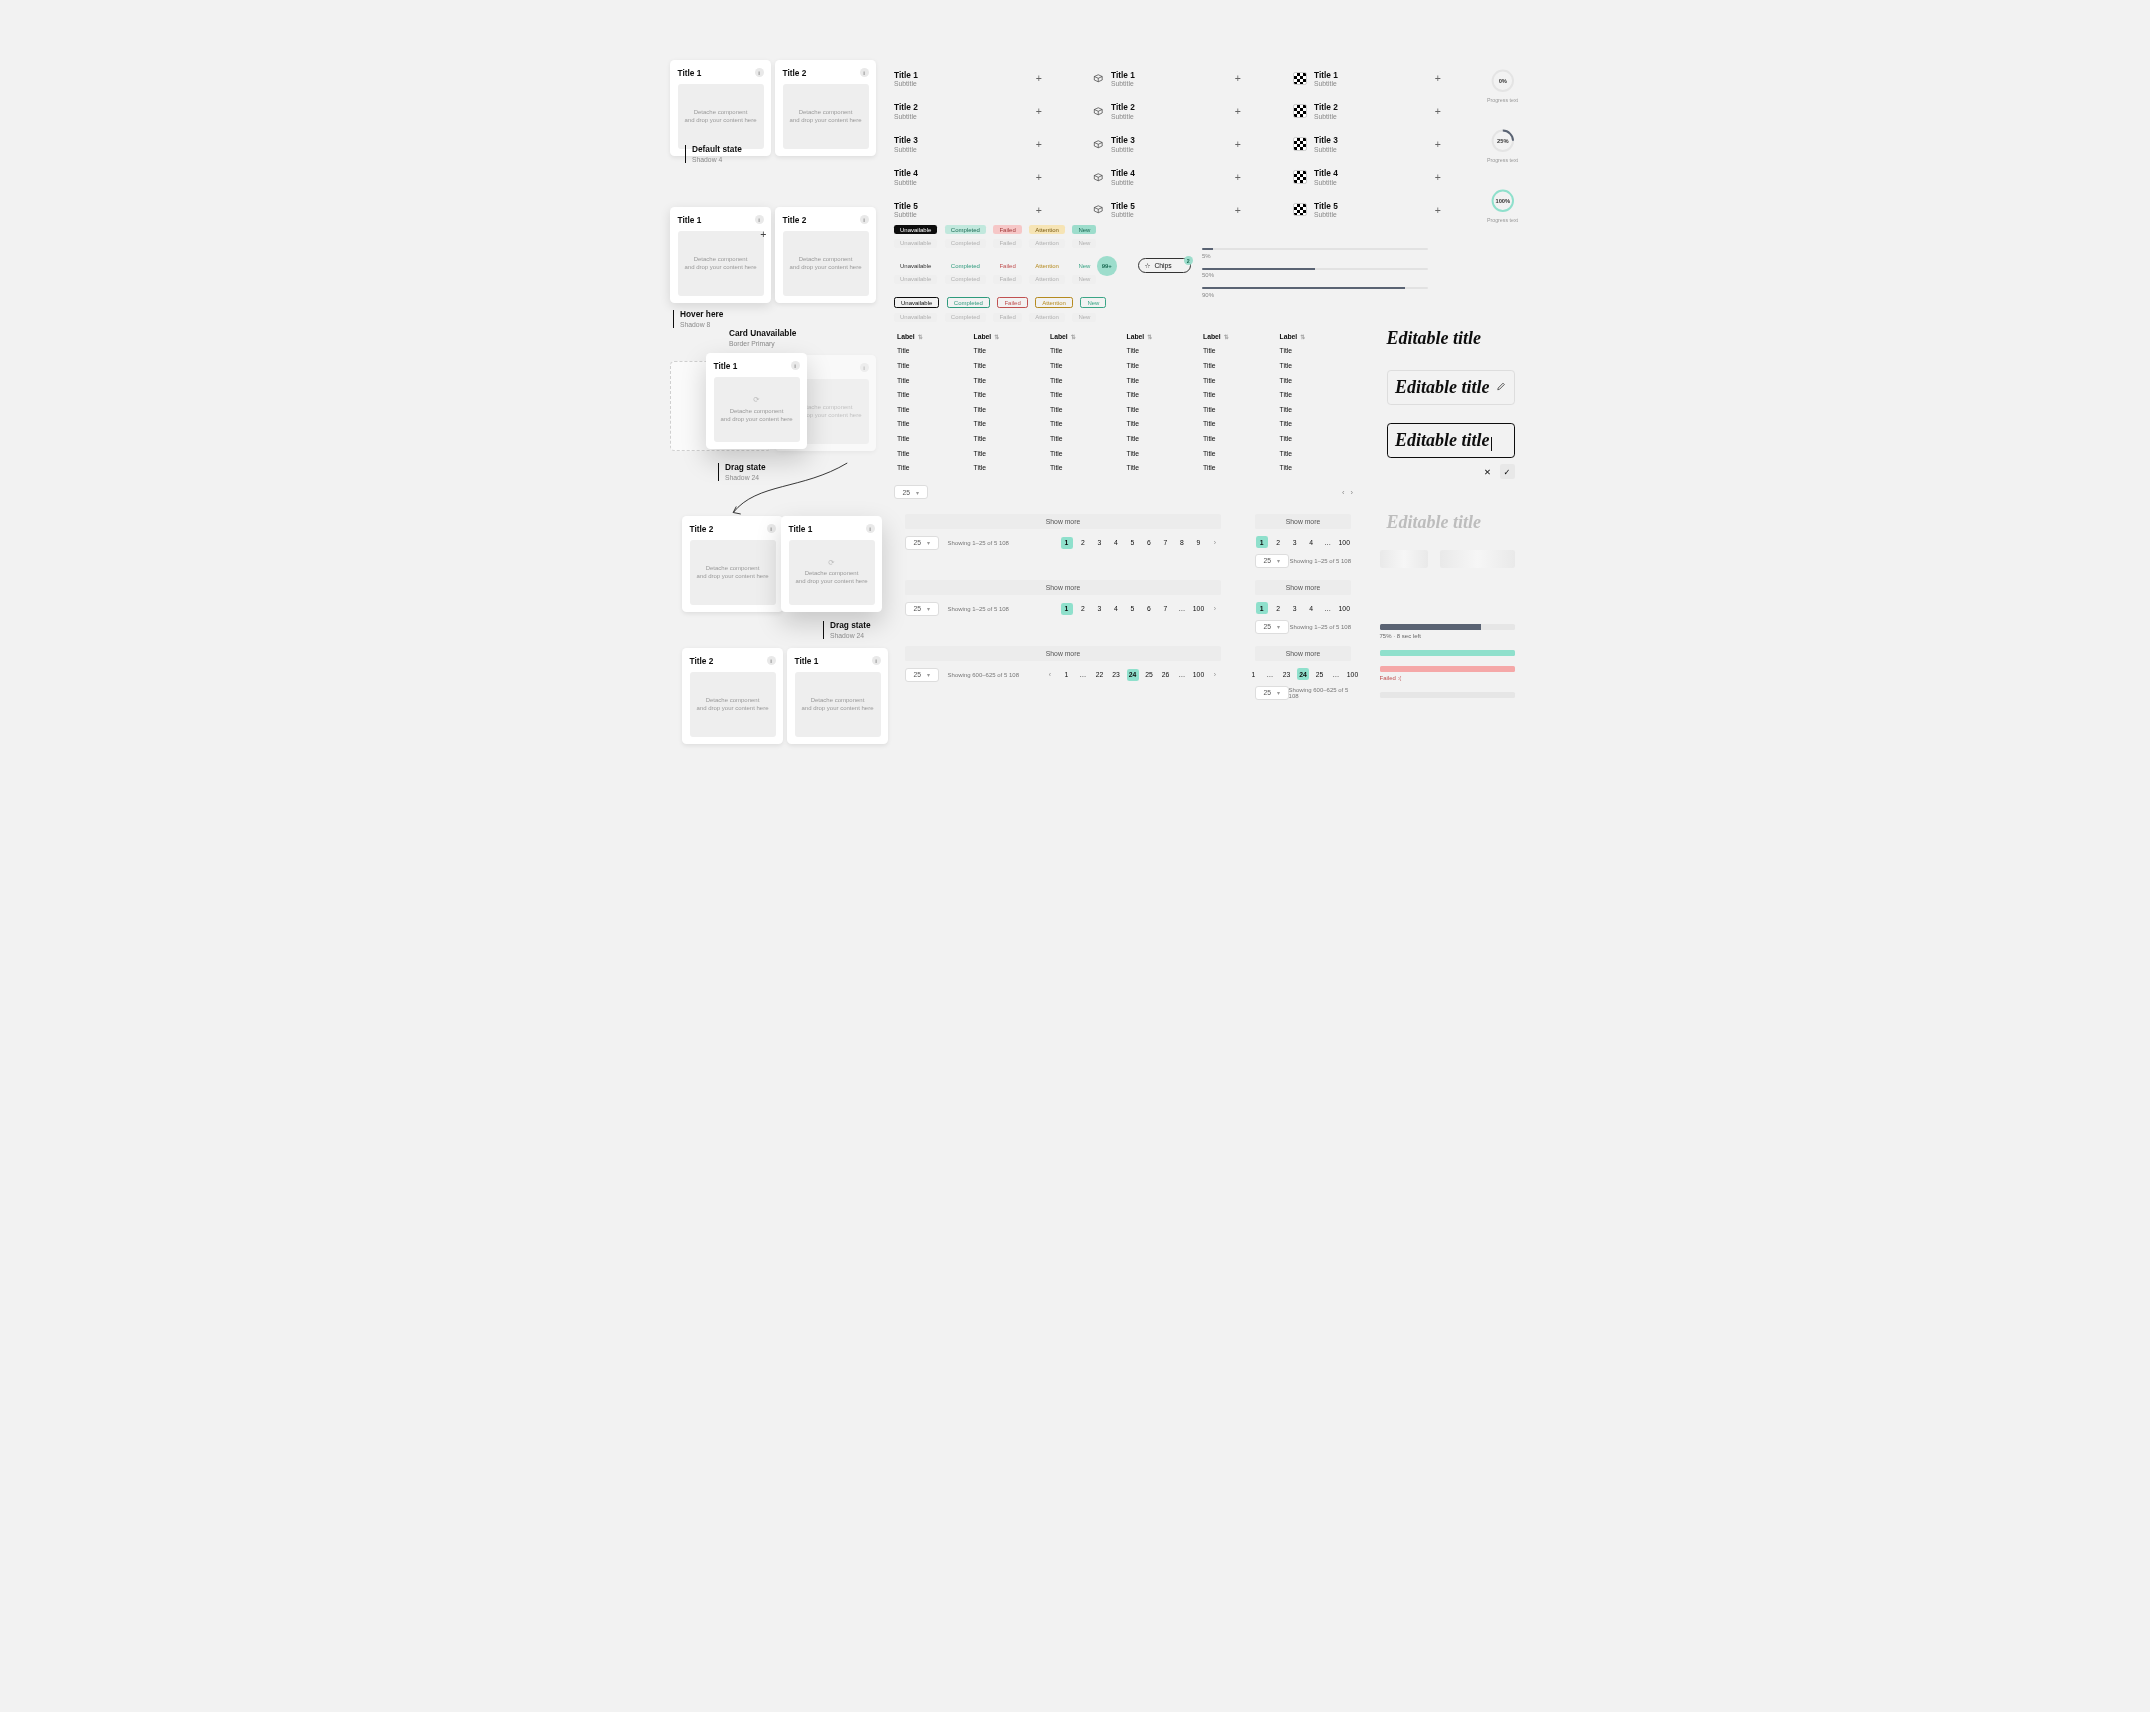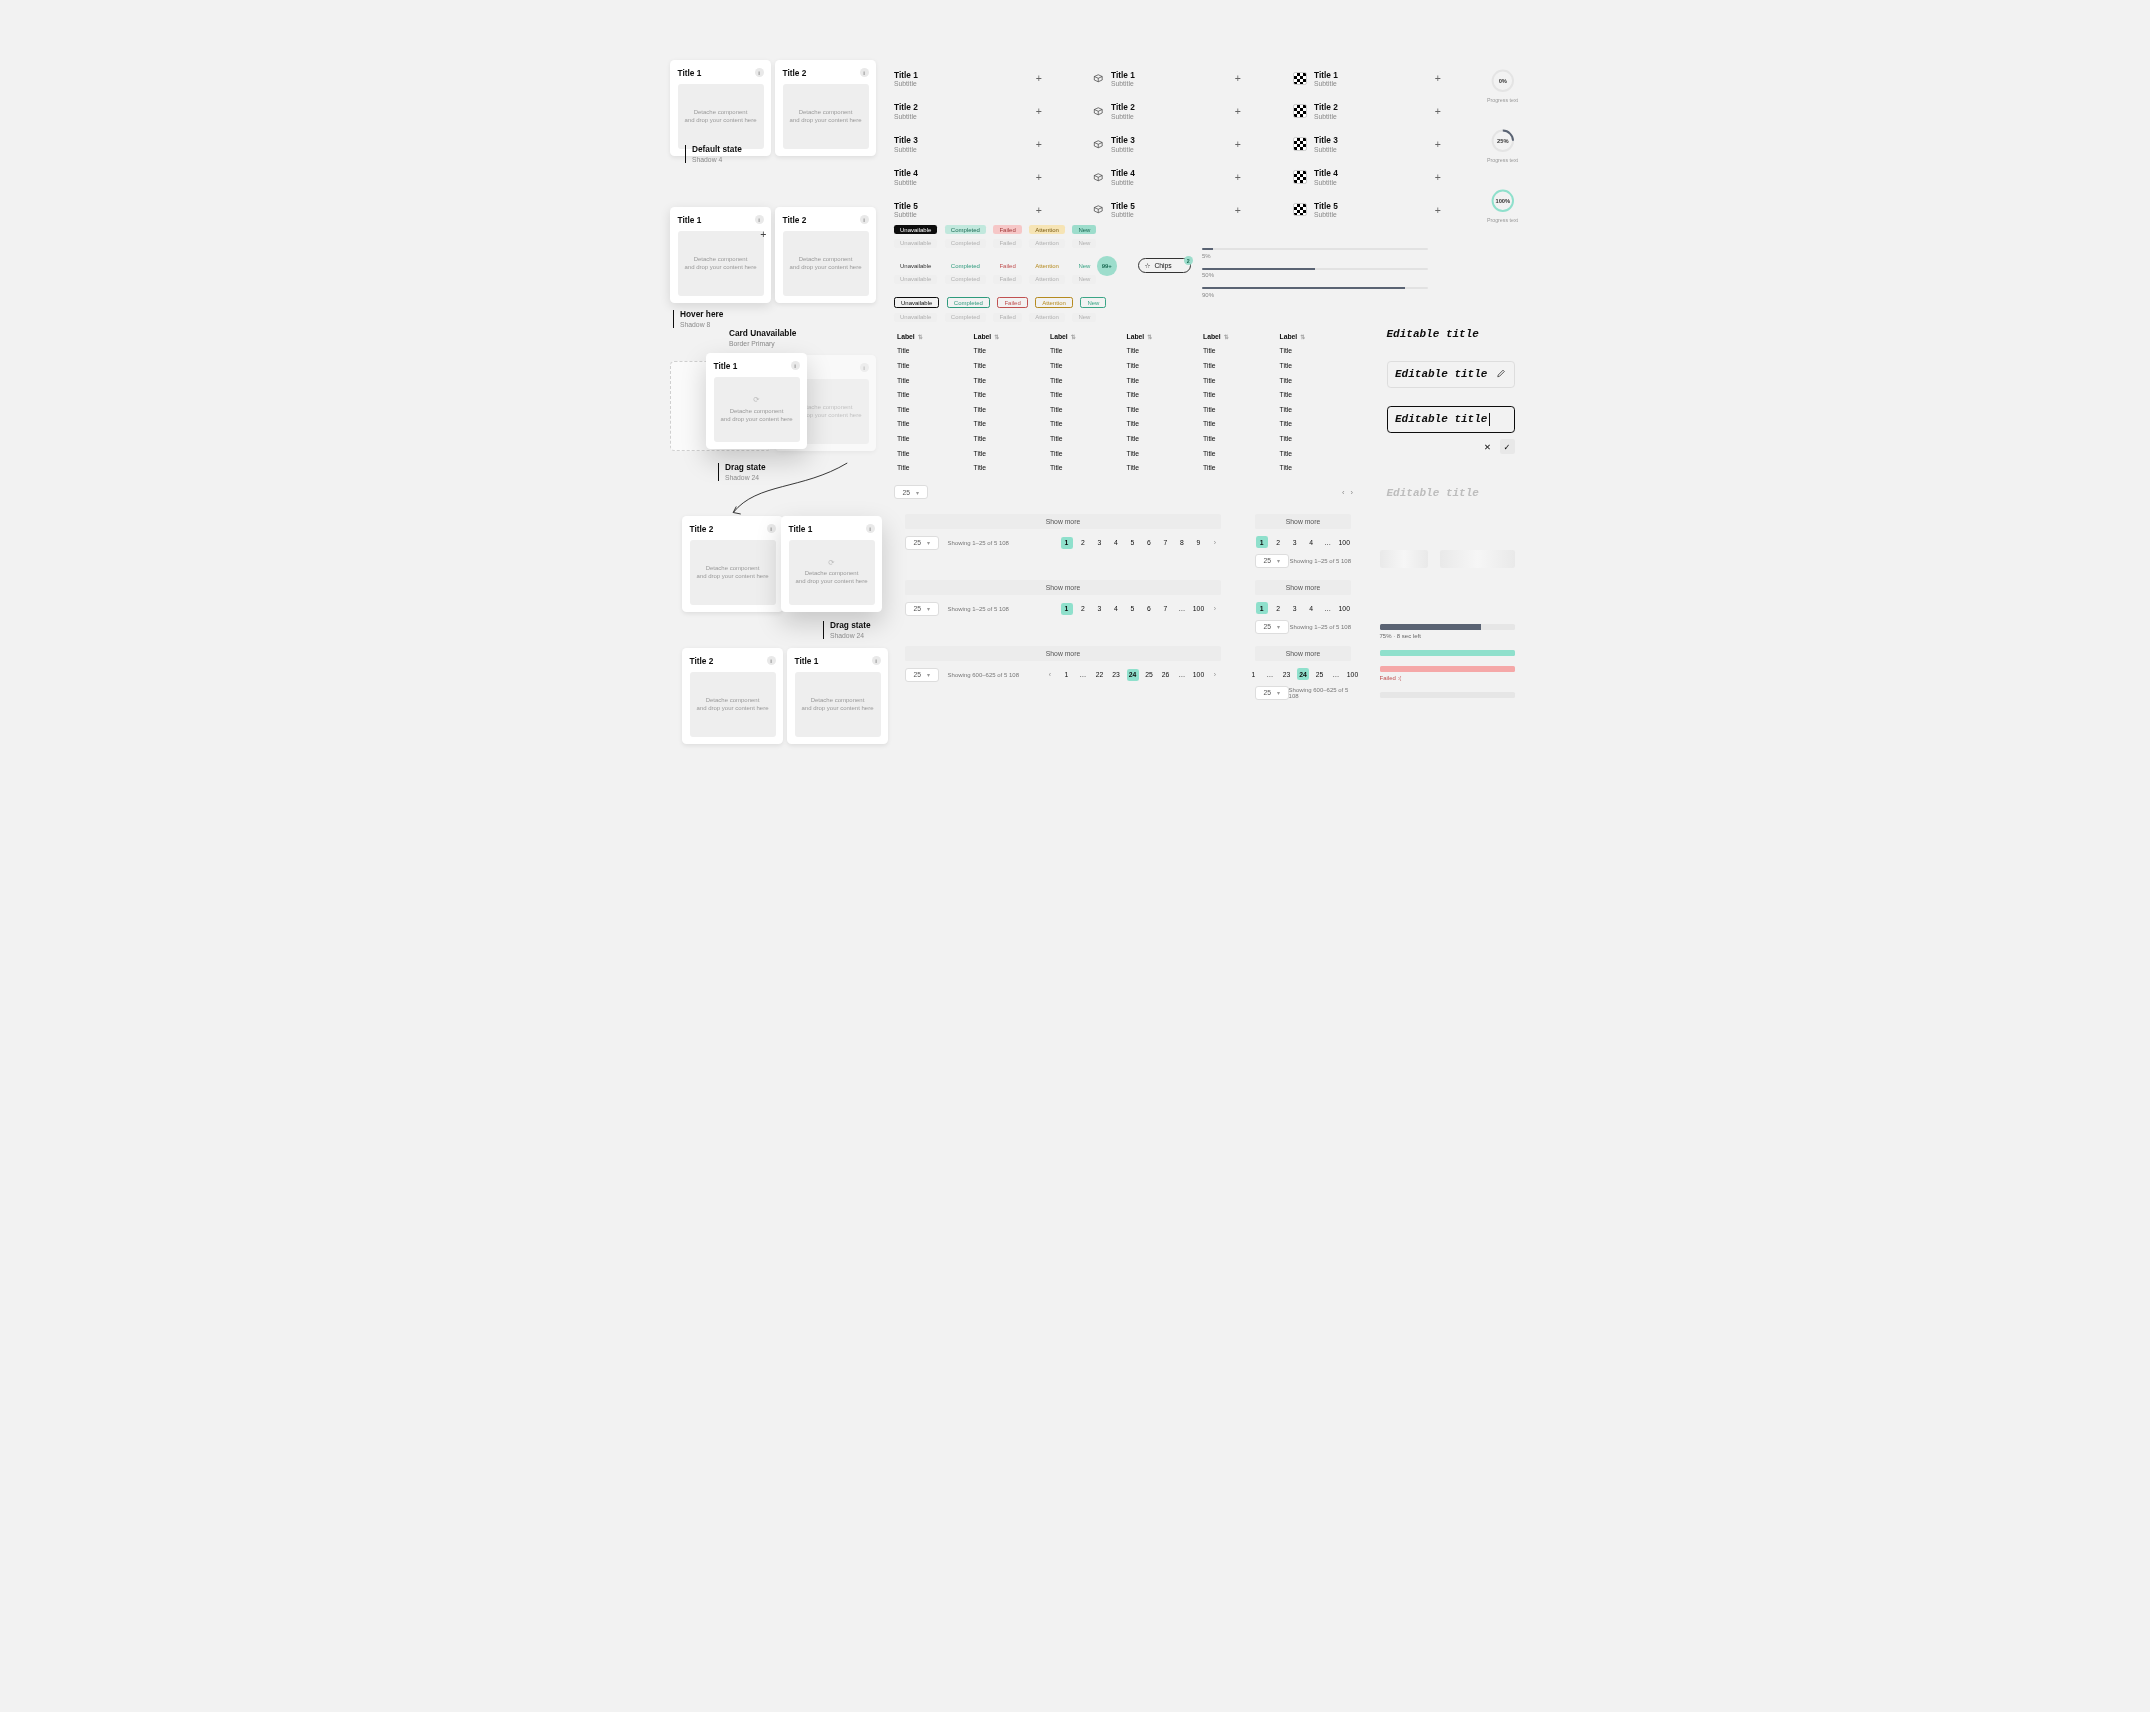--- a/index.html
+++ b/index.html
@@ -71,21 +71,21 @@
   .trow-t { display:flex;}
   .tcell { flex:1; padding:3.8px 3px; font-size:6.8px;}
   .thead .tcell { font-weight:600; display:flex; align-items:center; gap:3px;}
   .sort-ic{ opacity:.35; font-size:6px;}
   .tfoot { display:flex; justify-content:space-between; align-items:center; margin-top:10.5px;}
   .select { border:0.8px solid #ddd; border-radius:3px; padding:2.3px 7.5px; font-size:6.8px; display:inline-flex; align-items:center; gap:6px; color:#555; background:#fff;}
   .pager-nav { display:flex; gap:6px; color:#888; font-size:7.5px;}
 
   
   .editable-block { position:absolute; right:4.5px; top:298px; width:128px;}
-  .etitle { font-family: Liberation Mono, monospace; font-style: italic; font-weight:600; font-size:11px; }
+  .etitle { font-family: Liberation Serif, serif; font-style: italic; font-weight:600; font-size:18px; }
   .etitle.ghost { color:#bdbdbd;}
   .etitle-box { border:0.8px solid #ddd; border-radius:3.8px; padding:6px 7.5px; display:flex; align-items:center; justify-content:space-between; margin-top:21px;}
   .pencil svg{ width:10.5px; height:10.5px; stroke:#333; fill:none; stroke-width:1.8;}
   .etitle-edit { border:1.1px solid #0d0d0d; border-radius:3.8px; padding:6px 7.5px; margin-top:18px;}
   .edit-actions { display:flex; justify-content:flex-end; gap:4.5px; margin-top:6px;}
   .act-btn { width:15px; height:15px; display:flex; align-items:center; justify-content:center; border-radius:2.3px; font-size:8.3px;}
   .act-btn.confirm{ background:#e8e8e8;}
 
   .skeleton-block { position:absolute; right:4.5px; top:520px; width:135px;}
   .skel { height:18px; border-radius:2.3px; background:linear-gradient(90deg,#e9e9e9,#f6f6f6,#e9e9e9); }

